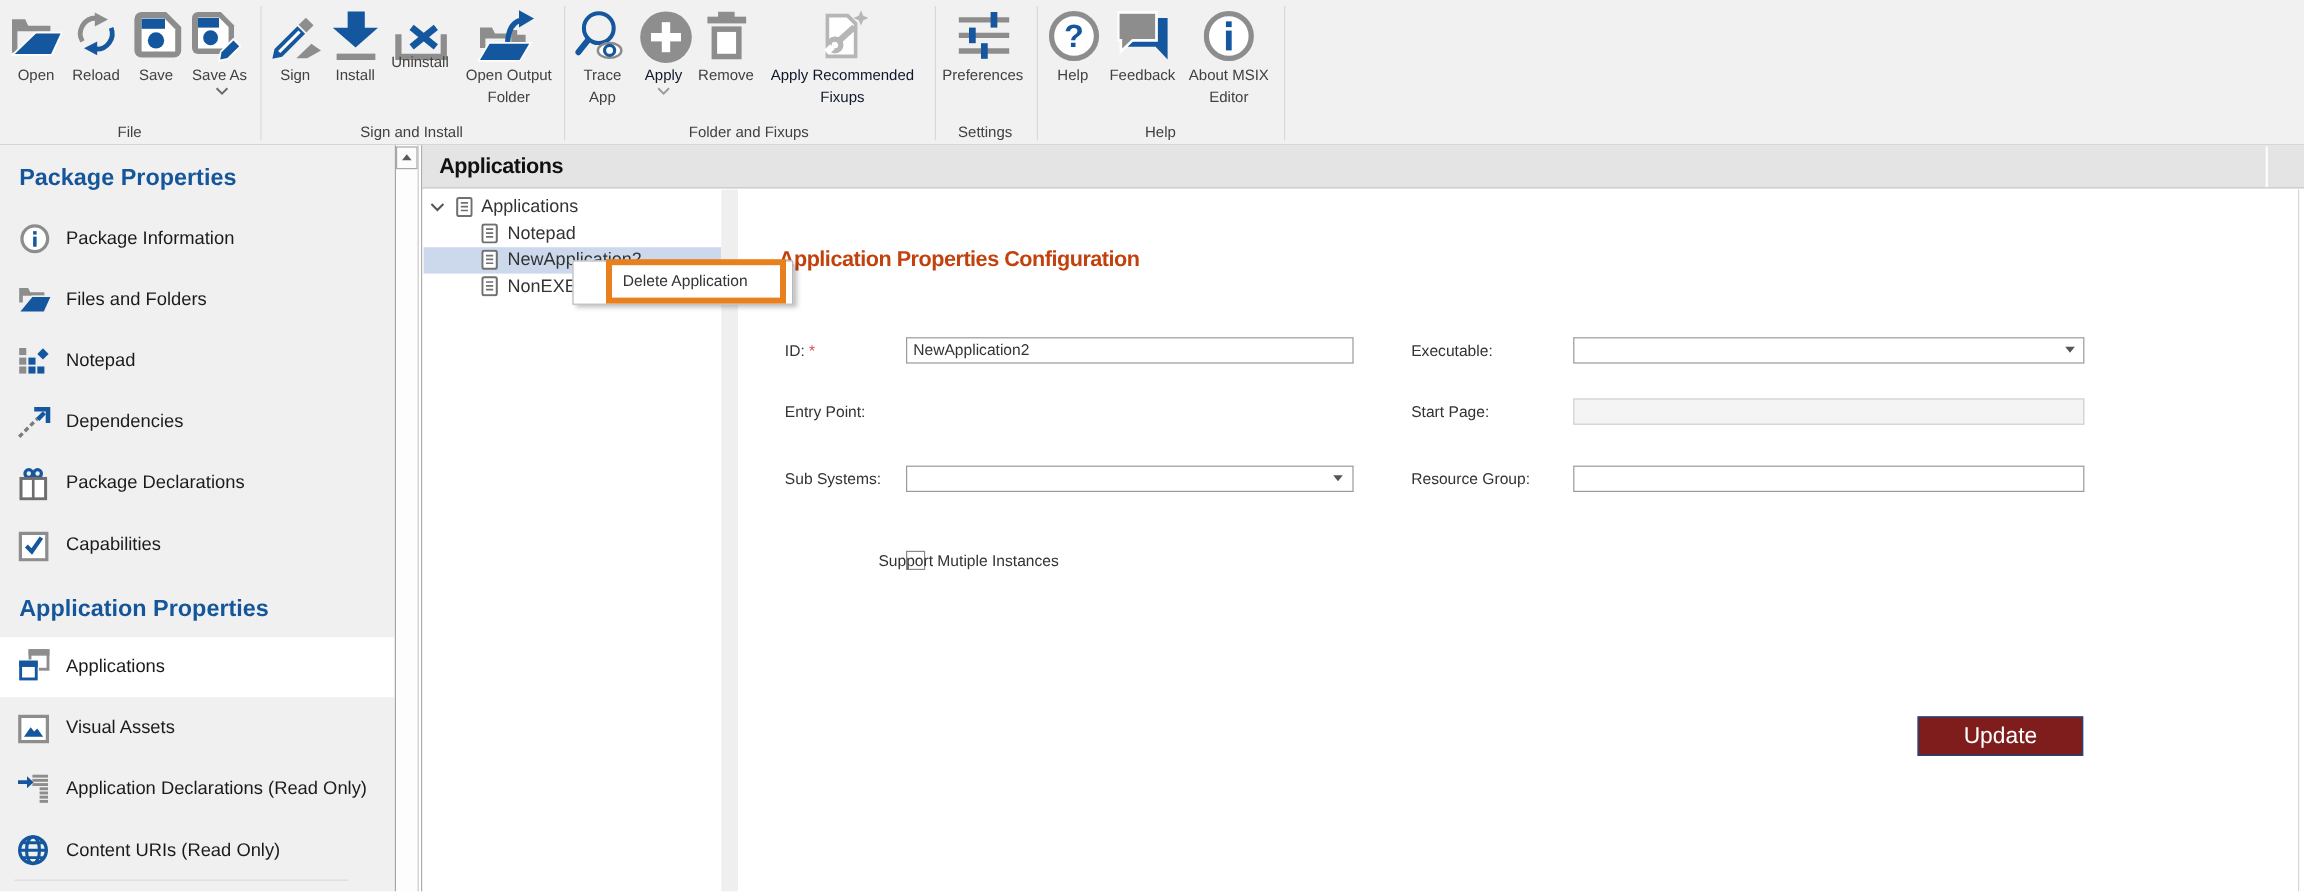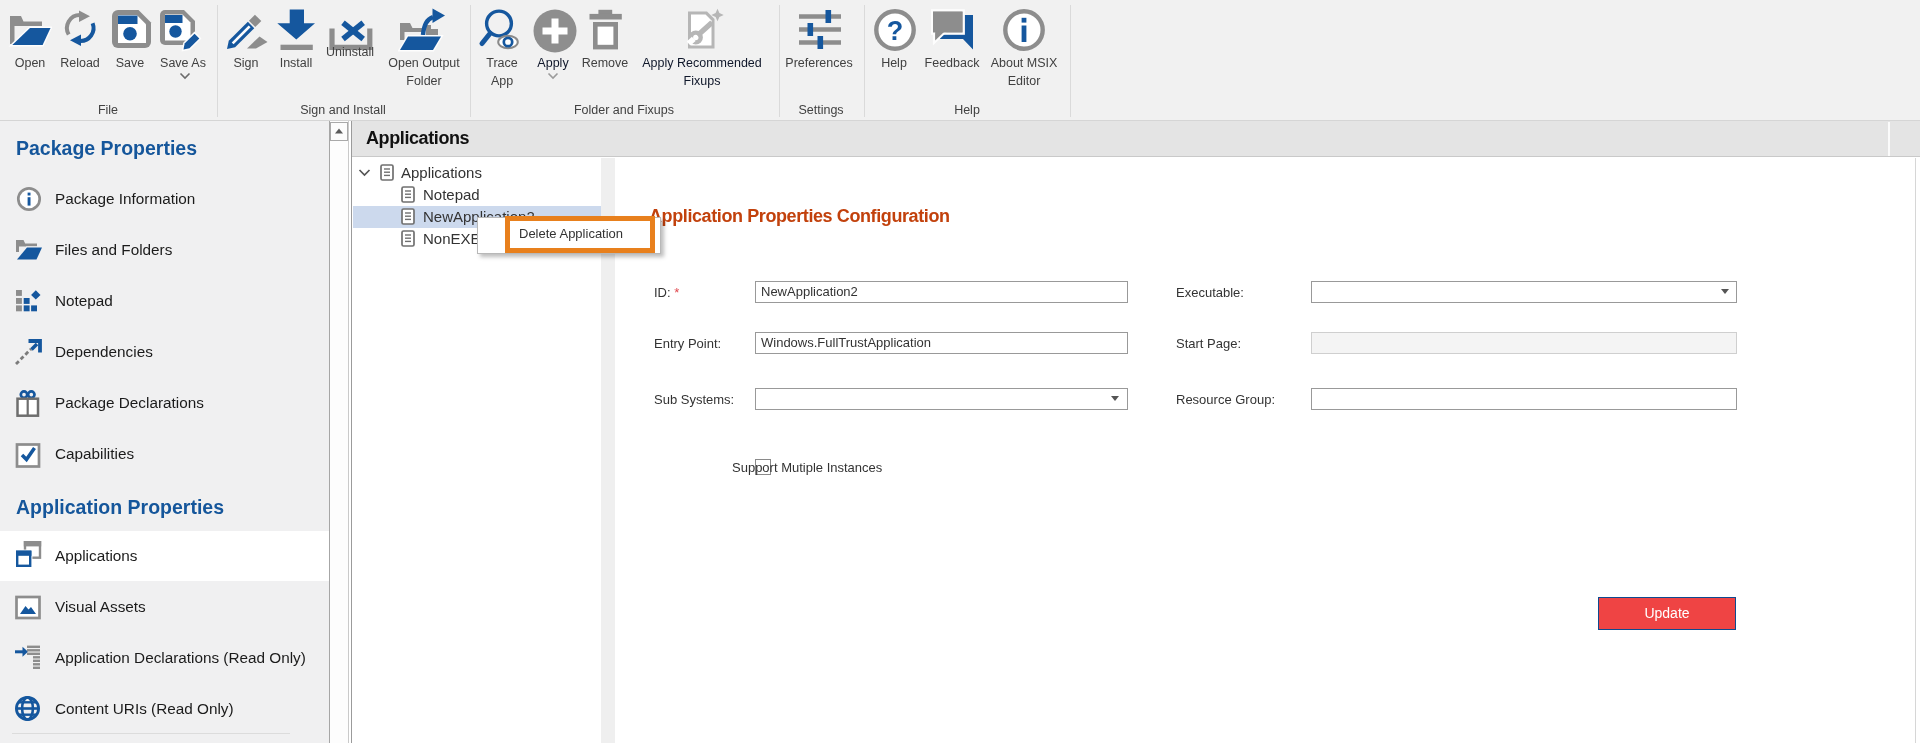--- a/index.html
+++ b/index.html
@@ -323,29 +323,28 @@
   <div id="form">
     <div class="abs" style="left:34px;top:48px;font-size:18px;font-weight:bold;color:#c2410c;letter-spacing:-0.4px">Application Properties Configuration</div>
   </div>
 
   <div class="flabel" style="left:654px;top:292px">ID: <span style="color:#e0484e">*</span></div>
   <div class="inp" style="left:755px;top:281px;width:373px;height:22px">NewApplication2</div>
   <div class="flabel" style="left:1176px;top:292px">Executable:</div>
   <div class="inp" style="left:1311px;top:281px;width:426px;height:22px"></div>
   <div class="darr" style="left:1721px;top:289px"></div>
   <div class="flabel" style="left:654px;top:343px">Entry Point:</div>
-  <div class="inp" style="left:755px;top:332px;width:373px;height:22px">Windows.FullTrustApplication</div>
   <div class="flabel" style="left:1176px;top:343px">Start Page:</div>
   <div class="inp" style="left:1311px;top:332px;width:426px;height:22px;background:#f4f4f4;border-color:#cfcfcf"></div>
   <div class="flabel" style="left:654px;top:399px">Sub Systems:</div>
   <div class="inp" style="left:755px;top:388px;width:373px;height:22px"></div>
   <div class="darr" style="left:1111px;top:396px"></div>
   <div class="flabel" style="left:1176px;top:399px">Resource Group:</div>
   <div class="inp" style="left:1311px;top:388px;width:426px;height:22px"></div>
   <div class="abs" style="left:755px;top:459px;width:16px;height:16px;background:#fff;border:1px solid #8a8a8a"></div>
   <div class="flabel" style="left:732px;top:467px">Support Mutiple Instances</div>
-  <div class="abs" style="left:1598px;top:597px;width:138px;height:33px;background:#ef4444;border:1px solid #0e4a8f;color:#fff;font-size:14px;text-align:center;line-height:31px">Update</div>
+  <div class="abs" style="left:1598px;top:597px;width:138px;height:33px;background:#7f1d1d;border:1px solid #0e4a8f;color:#fff;font-size:19px;text-align:center;line-height:31px">Update</div>
   <div id="rightline"></div>
 
   <div class="abs" style="left:477px;top:217px;width:184px;height:37px;background:#fff;border:1px solid #b8b8b8;box-shadow:3px 3px 4px rgba(0,0,0,0.26);z-index:30"></div>
   <div class="abs" style="left:519px;top:226px;font-size:13px;color:#333;z-index:32;white-space:nowrap">Delete Application</div>
   <div class="abs" style="left:505px;top:216px;width:150px;height:37px;border:5px solid #e8801d;z-index:33"></div>
 </div>
 
 </body></html>

